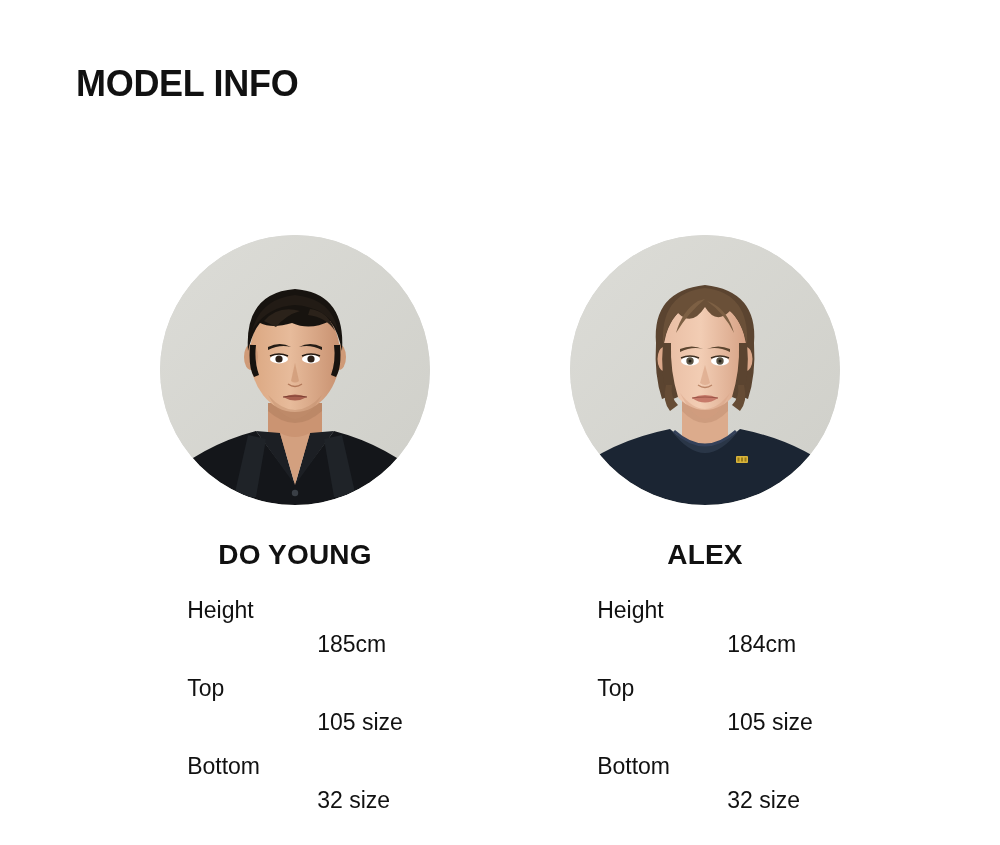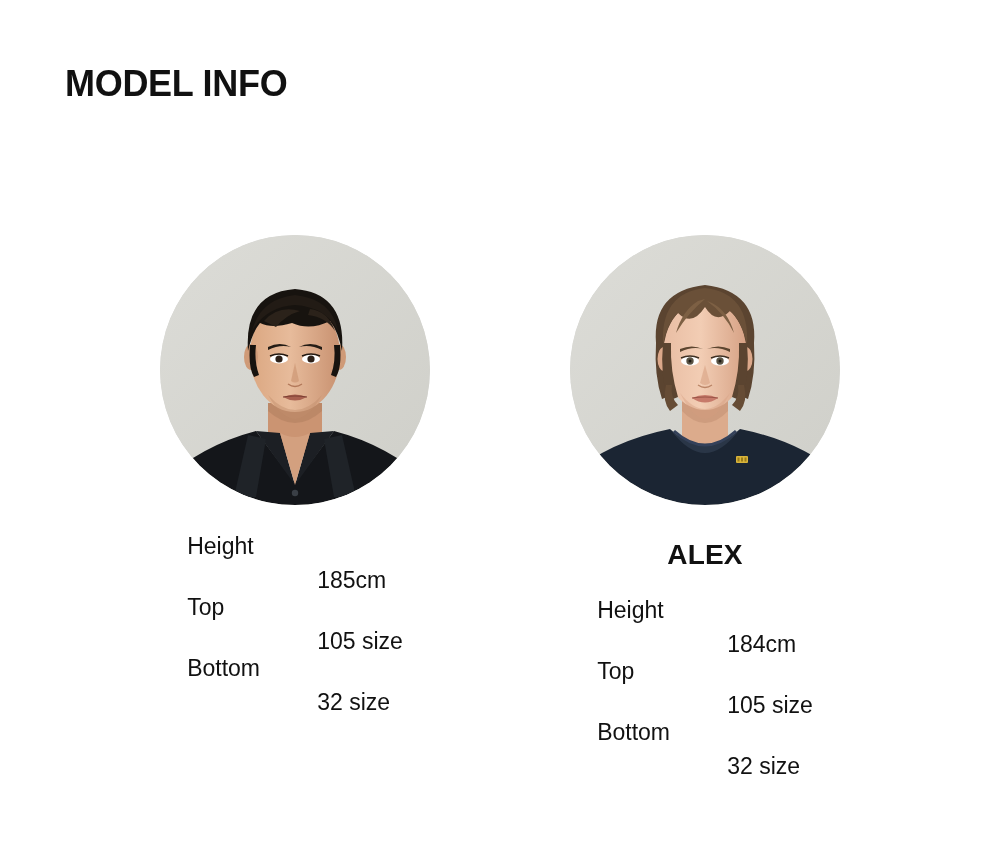--- a/index.html
+++ b/index.html
@@ -11,21 +11,21 @@
     width: 1000px;
     height: 845px;
     position: relative;
     font-family: "Liberation Sans", sans-serif;
     color: #111111;
     overflow: hidden;
   }
 
   .page-title {
     position: absolute;
-    left: 65px;
+    left: 76px;
     top: 66px;
     font-size: 36px;
     font-weight: bold;
     letter-spacing: -0.3px;
     color: #111111;
     line-height: 1;
   }
 
   .models-row {
     position: absolute;
@@ -66,20 +66,21 @@
     letter-spacing: 0.2px;
     text-align: center;
     color: #111111;
     line-height: 1;
   }
 
   .spec-table {
     margin-top: 28px;
     display: grid;
     grid-template-columns: 130px auto;
+    row-gap: 17px;
     font-size: 23px;
     color: #111111;
   }
 
   .spec-label { text-align: left; white-space: nowrap; }
   .spec-value { text-align: left; white-space: nowrap; margin-top: 34px; }
 </style>
 </head>
 <body>
 
@@ -145,20 +146,21 @@
           <path d="M135 128 L131 146 Q135 149 139 146 Z" fill="#cf9a77" opacity="0.75"></path>
           <path d="M128 149 Q135 154 142 149" stroke="#b3795a" stroke-width="1.4" fill="none"></path>
 
           <path d="M123 162 Q135 157 147 162 Q135 169 123 162 Z" fill="#a8604f"></path>
           <path d="M123 162 Q135 160 147 162" stroke="#7d4134" stroke-width="1.2" fill="none"></path>
 
           <path d="M108 160 Q135 190 162 160 Q150 182 135 184 Q120 182 108 160 Z" fill="#c28f6d" opacity="0.45"></path>
         </g>
       </svg>
     </div>
+    <div class="model-name">DO YOUNG</div>
     <div class="spec-table">
       <div class="spec-label">Height</div>
       <div class="spec-value">185cm</div>
       <div class="spec-label">Top</div>
       <div class="spec-value">105 size</div>
       <div class="spec-label">Bottom</div>
       <div class="spec-value">32 size</div>
     </div>
   </div>
 

